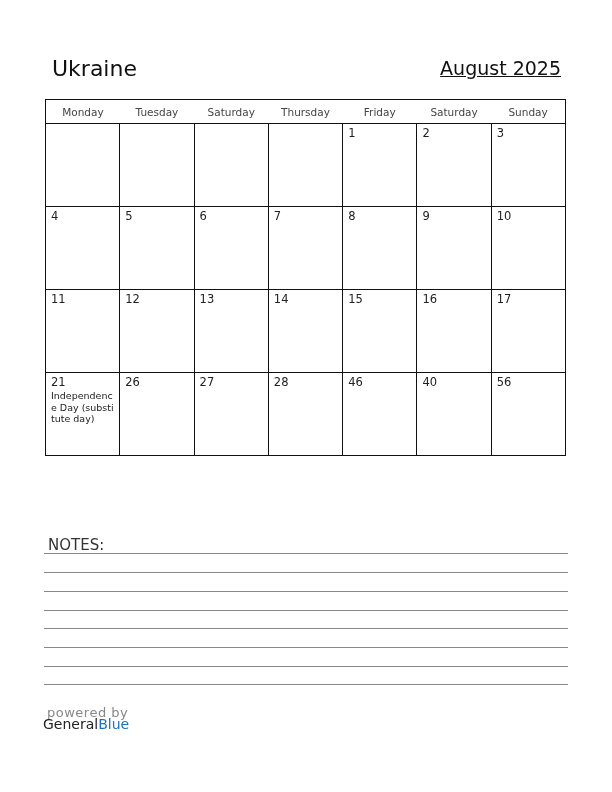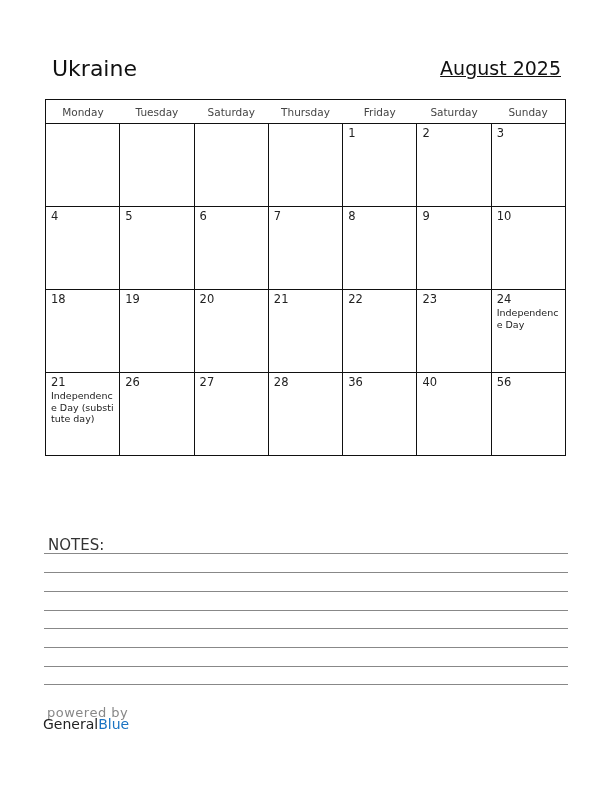--- a/index.html
+++ b/index.html
@@ -79,58 +79,57 @@
         </td>
         <td>
           <span class="num">9</span>
         </td>
         <td>
           <span class="num">10</span>
         </td>
       </tr>
       <tr>
         <td>
-          <span class="num">18</span>
+          <span class="num">11</span>
         </td>
         <td>
-          <span class="num">19</span>
+          <span class="num">12</span>
         </td>
         <td>
-          <span class="num">20</span>
+          <span class="num">13</span>
         </td>
         <td>
-          <span class="num">21</span>
+          <span class="num">14</span>
         </td>
         <td>
-          <span class="num">22</span>
+          <span class="num">15</span>
         </td>
         <td>
-          <span class="num">23</span>
+          <span class="num">16</span>
         </td>
         <td>
-          <span class="num">24</span>
-          <span class="hol">Independence Day</span>
+          <span class="num">17</span>
         </td>
       </tr>
       <tr>
         <td>
           <span class="num">21</span>
           <span class="hol">Independence Day (substitute day)</span>
         </td>
         <td>
           <span class="num">26</span>
         </td>
         <td>
           <span class="num">27</span>
         </td>
         <td>
           <span class="num">28</span>
         </td>
         <td>
-          <span class="num">36</span>
+          <span class="num">46</span>
         </td>
         <td>
           <span class="num">40</span>
         </td>
         <td>
           <span class="num">56</span>
         </td>
       </tr>
     </tbody>
 </table>

